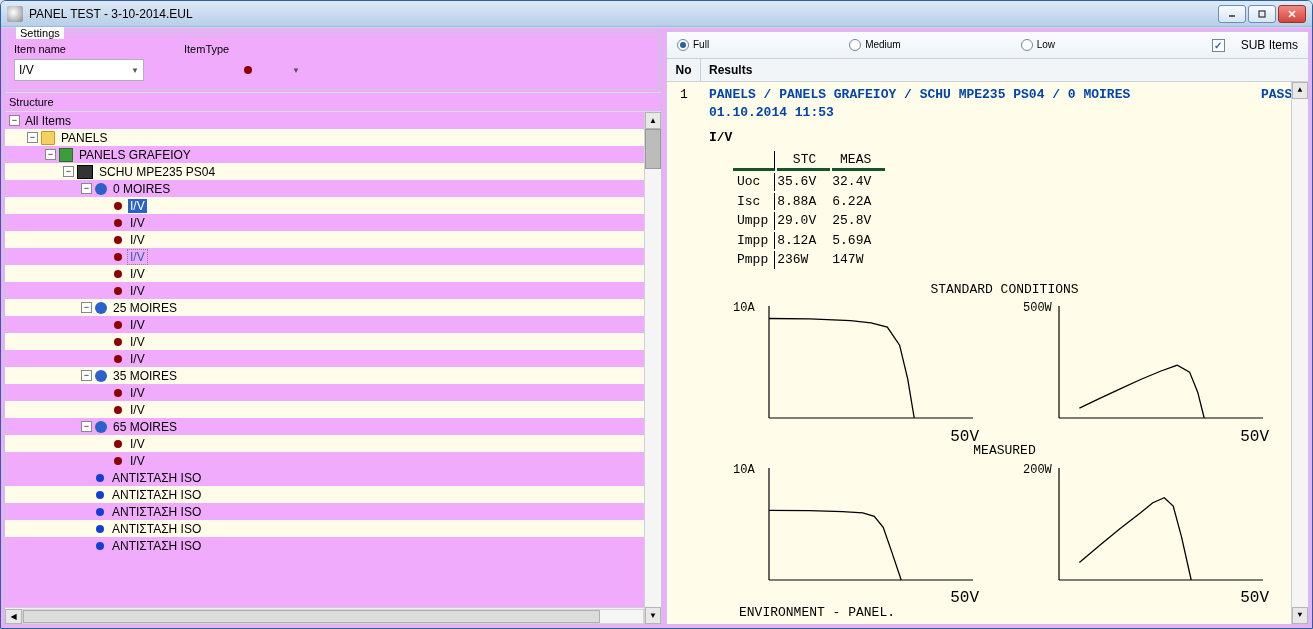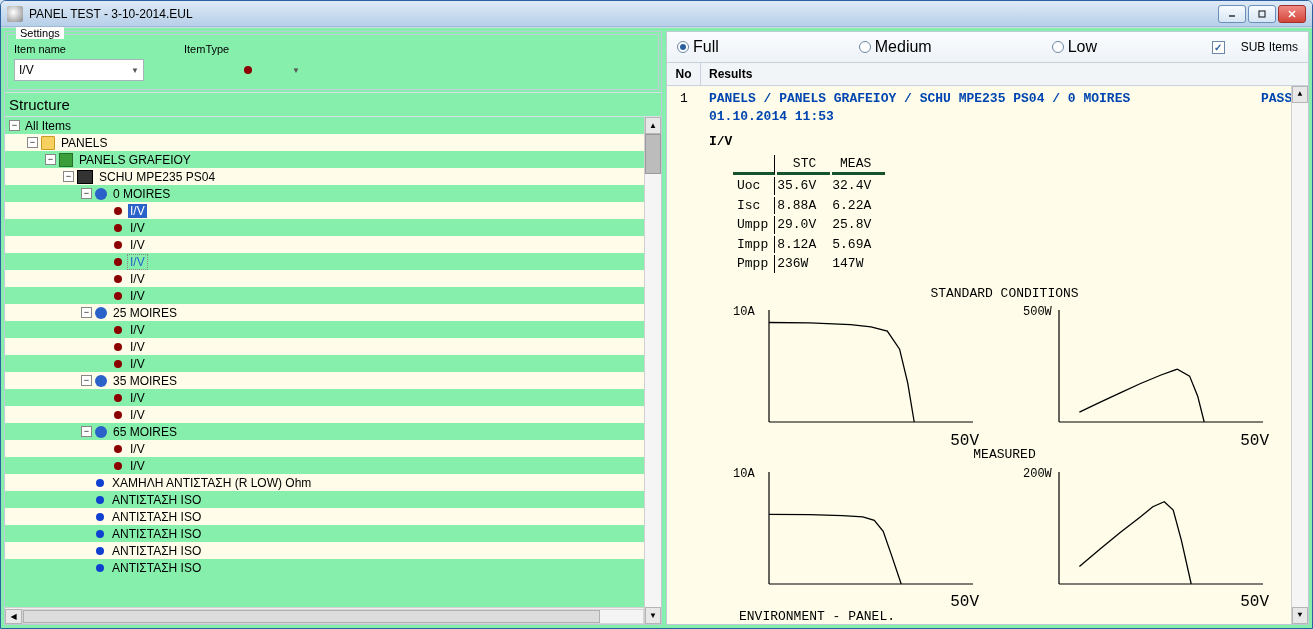--- a/index.html
+++ b/index.html
@@ -37,21 +37,21 @@
     border-radius: 3px; background: linear-gradient(#f7fbff,#d8e6f4);
     display: flex; align-items: center; justify-content: center;
     font-size: 10px;
   }
   .winbtn.close { background: linear-gradient(#f08b85,#d4453a); color: #fff; border-color: #a03028;}
   .winbtn svg { width: 10px; height: 10px; }
 
   .client {
     flex: 1; display: flex; min-height: 0;
     border-top: 1px solid #cdd9e6;
-    background: #86efac;
+    background: #f0abfc;
     padding: 3px;
   }
 
   
   .left {
     width: 658px; display: flex; flex-direction: column;
     border: 1px solid #bfcad6;
   }
   .settings-box {
     border: 1px solid #c2cdd9; margin: 2px; padding: 4px 6px 8px 6px;
@@ -66,21 +66,21 @@
   .settings-label { font-size: 11px; color: #000; }
   .combo {
     width: 130px; height: 22px; border: 1px solid #a8b3c0;
     display: flex; align-items: center; padding: 0 4px; background: #fff;
     justify-content: space-between; font-size: 12px;
   }
   .combo .arrow { font-size: 8px; color: #555;}
   .itemtype-line { display:flex; align-items:center; gap: 40px; height:22px; padding-left:60px;}
   .red-dot { width:8px;height:8px;border-radius:50%;background:#8b0000;}
 
-  .structure-label { padding: 3px 4px; border-top: 1px solid #d7dee6; font-size:15px;}
+  .structure-label { padding: 3px 4px; border-top: 1px solid #d7dee6; font-size:11px;}
   .tree-wrap {
     flex: 1; overflow: hidden; position: relative; border-top:1px solid #d7dee6;
     display:flex; flex-direction:column;
   }
   .tree {
     flex:1; overflow-y: hidden; overflow-x:hidden;
     font-size: 12px; position:relative;
   }
   .tree-row {
     height: 17px; display: flex; align-items: center;
@@ -127,21 +127,21 @@
   
   .right {
     flex:1; display:flex; flex-direction:column; margin-left:4px;
     border:1px solid #bfcad6;
   }
   .viewbar {
     display:flex; align-items:center; gap:30px;
     padding:6px 10px; border-bottom:1px solid #c9d2dc;
     background: linear-gradient(#fafcfe,#eef3f8);
   }
-  .radio { display:flex; align-items:center; gap:4px; font-size:16px;}
+  .radio { display:flex; align-items:flex-start; gap:4px; font-size:10px;}
   .radio .r {
     width:12px;height:12px;border:1px solid #6b87a5;border-radius:50%;
     display:flex;align-items:center;justify-content:center;background:#fff;
   }
   .radio .r.checked::after{content:"";width:6px;height:6px;border-radius:50%;background:#2a5fa0;}
   .chk { display:flex; align-items:center; gap:16px; margin-left:auto; font-size:12px;}
   .chk .c {width:13px;height:13px;border:1px solid #6b87a5;background:#fff;display:flex;align-items:center;justify-content:center;}
   .chk .c.checked::after{content:"✓";font-size:10px;color:#2a5fa0;font-weight:bold;}
 
   .results-head {
@@ -353,26 +353,20 @@
               <span class="tw" style="width: 90px;"></span>
               <span class="exp placeholder"></span>
               <span class="leaf-dot red"></span>
               <span class="node-label">I/V</span>
             </div>
             <div class="tree-row">
               <span class="tw" style="width: 90px;"></span>
               <span class="exp placeholder"></span>
               <span class="leaf-dot red"></span>
               <span class="node-label">I/V</span>
-            </div>
-            <div class="tree-row stripe">
-              <span class="tw" style="width: 72px;"></span>
-              <span class="exp placeholder"></span>
-              <span class="leaf-dot blue"></span>
-              <span class="node-label">ΧΑΜΗΛΗ ΑΝΤΙΣΤΑΣΗ (R LOW) Ohm</span>
             </div>
             <div class="tree-row">
               <span class="tw" style="width: 72px;"></span>
               <span class="exp placeholder"></span>
               <span class="leaf-dot blue"></span>
               <span class="node-label">ΑΝΤΙΣΤΑΣΗ ISO</span>
             </div>
             <div class="tree-row stripe">
               <span class="tw" style="width: 72px;"></span>
               <span class="exp placeholder"></span>

